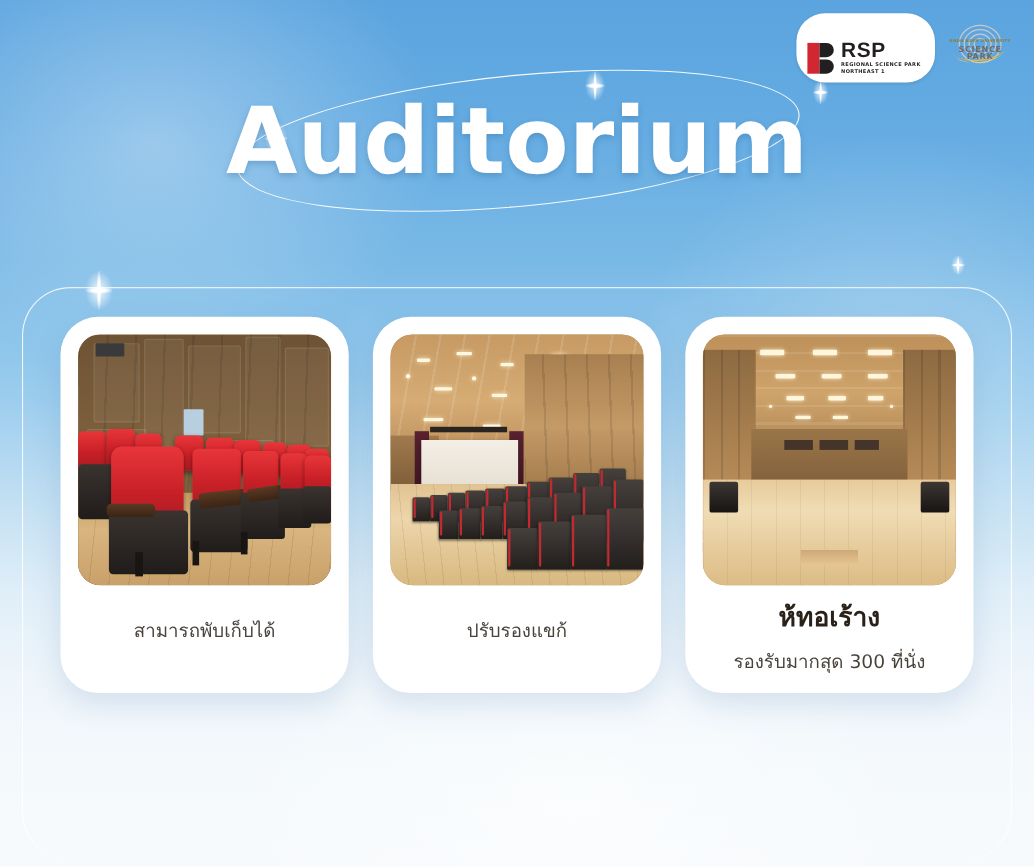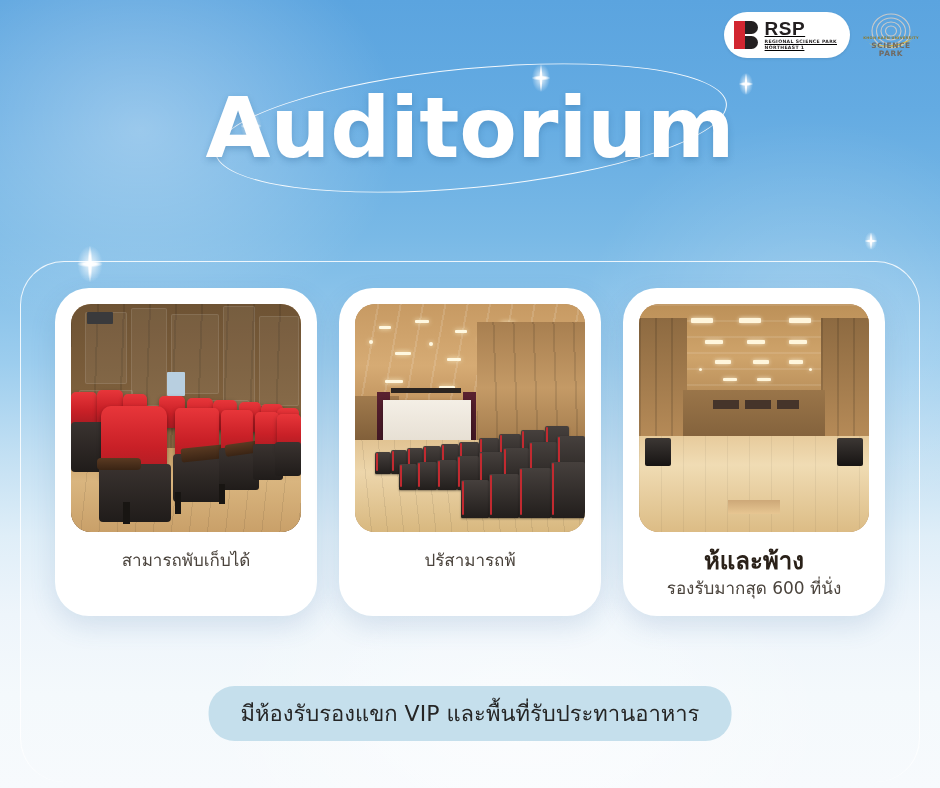--- a/index.html
+++ b/index.html
@@ -31,38 +31,37 @@
   .glow-b{right:-100px;top:120px;width:460px;height:420px;
           background:radial-gradient(closest-side, rgba(255,255,255,.22), rgba(255,255,255,0));}
   .glow-c{left:200px;bottom:-120px;width:640px;height:360px;
           background:radial-gradient(closest-side, rgba(255,255,255,.55), rgba(255,255,255,0));}
 
   
   .logos{position:absolute;top:12px;right:18px;display:flex;align-items:center;gap:10px;}
   .logo-pill{
     background:#ffffff;border-radius:26px;
     display:flex;align-items:center;gap:7px;
-    padding:7px 13px 7px 10px;
+    padding:25px 13px 7px 10px;
     box-shadow:0 1px 3px rgba(0,0,0,.10);
-    text-decoration:underline;
   }
   .rsp-mark{width:24px;height:28px;position:relative;flex:0 0 auto;}
   .rsp-mark .r1{position:absolute;left:0;top:0;width:11px;height:28px;background:#d22630;}
   .rsp-mark .r2{position:absolute;left:11px;top:0;width:13px;height:13px;background:#231f20;
                 border-radius:0 7px 7px 0;}
   .rsp-mark .r3{position:absolute;left:11px;top:15px;width:13px;height:13px;background:#231f20;
                 border-radius:0 7px 7px 0;}
   .rsp-txt{line-height:1;}
   .rsp-txt .big{font-size:19px;font-weight:bold;color:#231f20;letter-spacing:.5px;
                 font-family:"Liberation Sans",sans-serif;}
   .rsp-txt .sm1{font-size:4.6px;font-weight:bold;color:#231f20;letter-spacing:.35px;margin-top:2px;}
   .rsp-txt .sm2{font-size:4.6px;font-weight:bold;color:#231f20;letter-spacing:.35px;margin-top:1px;}
 
   .kku-logo{width:62px;height:46px;position:relative;flex:0 0 auto;}
-  .kku-txt{position:absolute;left:0;right:0;bottom:1px;text-align:center;line-height:1;}
+  .kku-txt{position:absolute;left:0;right:0;bottom:11px;text-align:center;line-height:1;}
   .kku-txt .t1{font-size:3.6px;font-weight:bold;color:#8c7a2f;letter-spacing:.3px;}
   .kku-txt .t2{font-size:7.4px;font-weight:bold;color:#6f6a63;letter-spacing:.6px;margin-top:1.5px;}
 
   
   .title-wrap{position:absolute;left:0;right:0;top:62px;height:130px;}
   .ring{
     position:absolute;left:50%;top:50%;
     width:512px;height:118px;margin-left:-256px;margin-top:-59px;
     border:1.6px solid rgba(255,255,255,.92);
     border-radius:50%;
@@ -115,21 +114,21 @@
     display:flex;flex-direction:column;align-items:center;
   }
   .card .photo{
     width:230px;height:228px;border-radius:20px;overflow:hidden;
     position:relative;background:#c8a377;
   }
   .card .cap{
     margin-top:16px;text-align:center;line-height:1.15;
   }
   .cap .t{font-size:24px;font-weight:bold;color:#2a2119;}
-  .cap .s{font-size:17px;color:#4a433c;margin-top:3px;}
+  .cap .s{font-size:17px;color:#4a433c;margin-top:17px;}
 
   
   .p1-wall{position:absolute;inset:0;
     background:
       repeating-linear-gradient(92deg, rgba(0,0,0,.10) 0 2px, rgba(0,0,0,0) 2px 26px),
       linear-gradient(180deg,#6e5334 0%,#7d5f3c 40%,#8a6a44 70%,#6a4f31 100%);}
   .p1-panel{position:absolute;background:rgba(255,255,255,.06);
     border:1px solid rgba(255,255,255,.10);border-radius:2px;}
   .p1-floor{position:absolute;left:0;right:0;bottom:0;height:84px;
     background:linear-gradient(180deg,#c79e66 0%,#d9b57f 40%,#c9a069 100%);}
@@ -362,21 +361,21 @@
         <div class="p2-seat" style="left:124px;top:148px;width:24px;height:38px;"></div>
         <div class="p2-seat" style="left:148px;top:144px;width:26px;height:44px;"></div>
         <div class="p2-seat" style="left:174px;top:138px;width:28px;height:50px;"></div>
         <div class="p2-seat" style="left:202px;top:132px;width:28px;height:56px;"></div>
         <div class="p2-seat" style="left:106px;top:176px;width:28px;height:38px;"></div>
         <div class="p2-seat" style="left:134px;top:170px;width:30px;height:44px;"></div>
         <div class="p2-seat" style="left:164px;top:164px;width:32px;height:50px;"></div>
         <div class="p2-seat" style="left:196px;top:158px;width:34px;height:56px;"></div>
       </div>
       <div class="cap">
-        <div class="s">ปรัสามารถพ้</div>
+        <div class="s">ปรับรองแขก้</div>
       </div>
     </div>
 
     <div class="card">
       <div class="photo" style="background:#b5895a;">
         <div class="p3-ceil"></div>
         <div class="p3-dot" style="left:52px;top:14px;width:22px;height:5px;"></div>
         <div class="p3-dot" style="left:100px;top:14px;width:22px;height:5px;"></div>
         <div class="p3-dot" style="left:150px;top:14px;width:22px;height:5px;"></div>
         <div class="p3-dot" style="left:66px;top:36px;width:18px;height:4px;"></div>
@@ -407,22 +406,21 @@
           <div class="p3-aisle"></div>
         </div>
         <div style="position:absolute;left:50%;top:132px;margin-left:-2px;width:5px;height:9px;background:#d63a30;"></div>
         <div class="p3-floor"></div>
         <div class="p3-spk" style="left:6px;"></div>
         <div class="p3-spk" style="right:6px;"></div>
         <div style="position:absolute;left:50%;top:196px;margin-left:-26px;width:52px;height:14px;
                     background:linear-gradient(180deg,#cda878,#e7c692);"></div>
       </div>
       <div class="cap">
-        <div class="t">ห้และพ้าง</div>
-        <div class="s">รองรับมากสุด 600 ที่นั่ง</div>
+        <div class="t">ห้ทอเร้าง</div>
+        <div class="s">รองรับมากสุด 300 ที่นั่ง</div>
       </div>
     </div>
 
   </div>
 
-  <div class="banner">มีห้องรับรองแขก VIP และพื้นที่รับประทานอาหาร</div>
 
 </div>
 
 </body></html>

